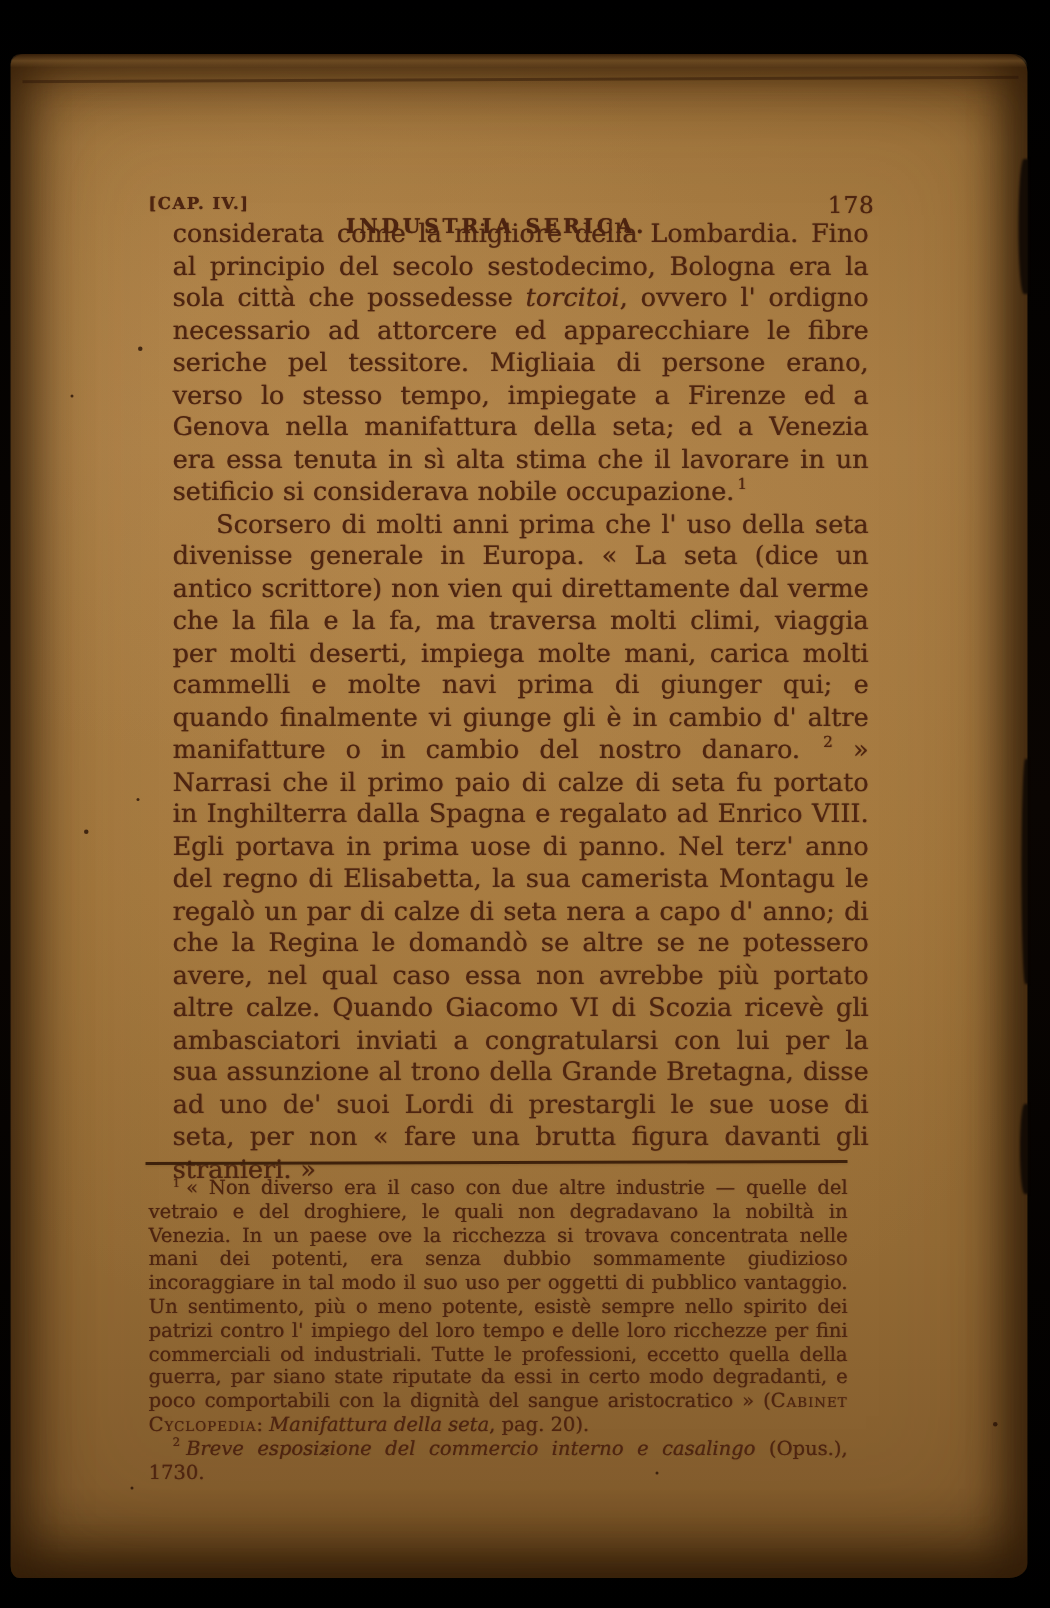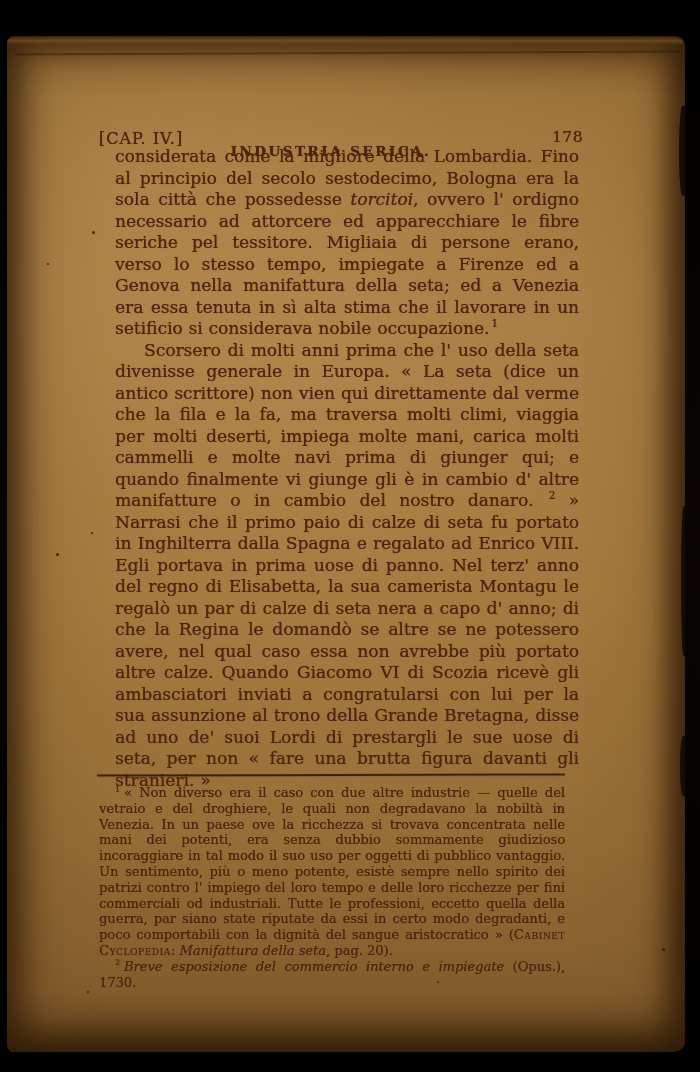--- a/index.html
+++ b/index.html
@@ -52,21 +52,21 @@
   .edge-blotch.b1 { top: 70px;  width: 7px; height: 90px; }
   .edge-blotch.b2 { top: 470px; width: 5px; height: 150px; }
   .edge-blotch.b3 { top: 700px; width: 6px; height: 60px; }
 
   .running-head {
     position: absolute; top: 92px; left: 92px; width: 484px; height: 20px;
     text-shadow: 0 0 0.7px rgba(70,32,12,0.9);
   }
   .chap {
     position: absolute; left: 0; top: 1px;
-    font-size: 16px; letter-spacing: 1px;
+    font-size: 11px; letter-spacing: 1px; font-weight: bold;
   }
   .rtitle {
     position: absolute; left: 0; top: 15px; width: 464px;
     text-align: center;
     font-size: 13.5px; font-weight: bold; letter-spacing: 2.5px;
   }
   .pagenum {
     position: absolute; right: 0; top: 0;
     font-size: 15.5px; letter-spacing: 0.5px;
   }
@@ -136,21 +136,21 @@
 
     <main class="body-text">
       <p class="para no-indent"><span>considerata come la migliore della Lombardia. Fino al principio del secolo sestodecimo, Bologna era la sola città che possedesse </span><span class="it">torcitoi</span><span>, ovvero l' ordigno necessario ad attorcere ed apparecchiare le fibre seriche pel tessitore. Migliaia di persone erano, verso lo stesso tempo, impiegate a Firenze ed a Genova nella manifattura della seta; ed a Venezia era essa tenuta in sì alta stima che il lavorare in un setificio si considerava nobile occupazione.</span><sup class="fnref">1</sup></p>
       <p class="para indent"><span>Scorsero di molti anni prima che l' uso della seta divenisse generale in Europa. « La seta (dice un antico scrittore) non vien qui direttamente dal verme che la fila e la fa, ma traversa molti climi, viaggia per molti deserti, impiega molte mani, carica molti cammelli e molte navi prima di giunger qui; e quando finalmente vi giunge gli è in cambio d' altre manifatture o in cambio del nostro danaro. </span><sup class="fnref">2</sup><span> » Narrasi che il primo paio di calze di seta fu portato in Inghilterra dalla Spagna e regalato ad Enrico VIII. Egli portava in prima uose di panno. Nel terz' anno del regno di Elisabetta, la sua camerista Montagu le regalò un par di calze di seta nera a capo d' anno; di che la Regina le domandò se altre se ne potessero avere, nel qual caso essa non avrebbe più portato altre calze. Quando Giacomo VI di Scozia ricevè gli ambasciatori inviati a congratularsi con lui per la sua assunzione al trono della Grande Bretagna, disse ad uno de' suoi Lordi di prestargli le sue uose di seta, per non « fare una brutta figura davanti gli stranieri. »</span></p>
     </main>
 
     <div class="fn-rule"></div>
 
     <section class="footnotes">
       <p class="fn"><sup class="fnref">1</sup><span>« Non diverso era il caso con due altre industrie — quelle del vetraio e del droghiere, le quali non degradavano la nobiltà in Venezia. In un paese ove la ricchezza si trovava concentrata nelle mani dei potenti, era senza dubbio sommamente giudizioso incoraggiare in tal modo il suo uso per oggetti di pubblico vantaggio. Un sentimento, più o meno potente, esistè sempre nello spirito dei patrizi contro l' impiego del loro tempo e delle loro ricchezze per fini commerciali od industriali. Tutte le professioni, eccetto quella della guerra, par siano state riputate da essi in certo modo degradanti, e poco comportabili con la dignità del sangue aristocratico » (</span><span class="sc">Cabinet Cyclopedia</span><span>: </span><span class="it">Manifattura della seta</span><span>, pag. 20).</span></p>
-      <p class="fn"><sup class="fnref">2</sup><span class="it">Breve esposizione del commercio interno e impiegate</span><span> (Opus.), 1730.</span></p>
+      <p class="fn"><sup class="fnref">2</sup><span class="it">Breve esposizione del commercio interno e casalingo</span><span> (Opus.), 1730.</span></p>
     </section>
 
     <span class="speck s1"></span>
     <span class="speck s2"></span>
     <span class="speck s3"></span>
     <span class="speck s4"></span>
     <span class="speck s5"></span>
     <span class="speck s6"></span>
     <span class="speck s7"></span>
     <span class="speck s8"></span>

